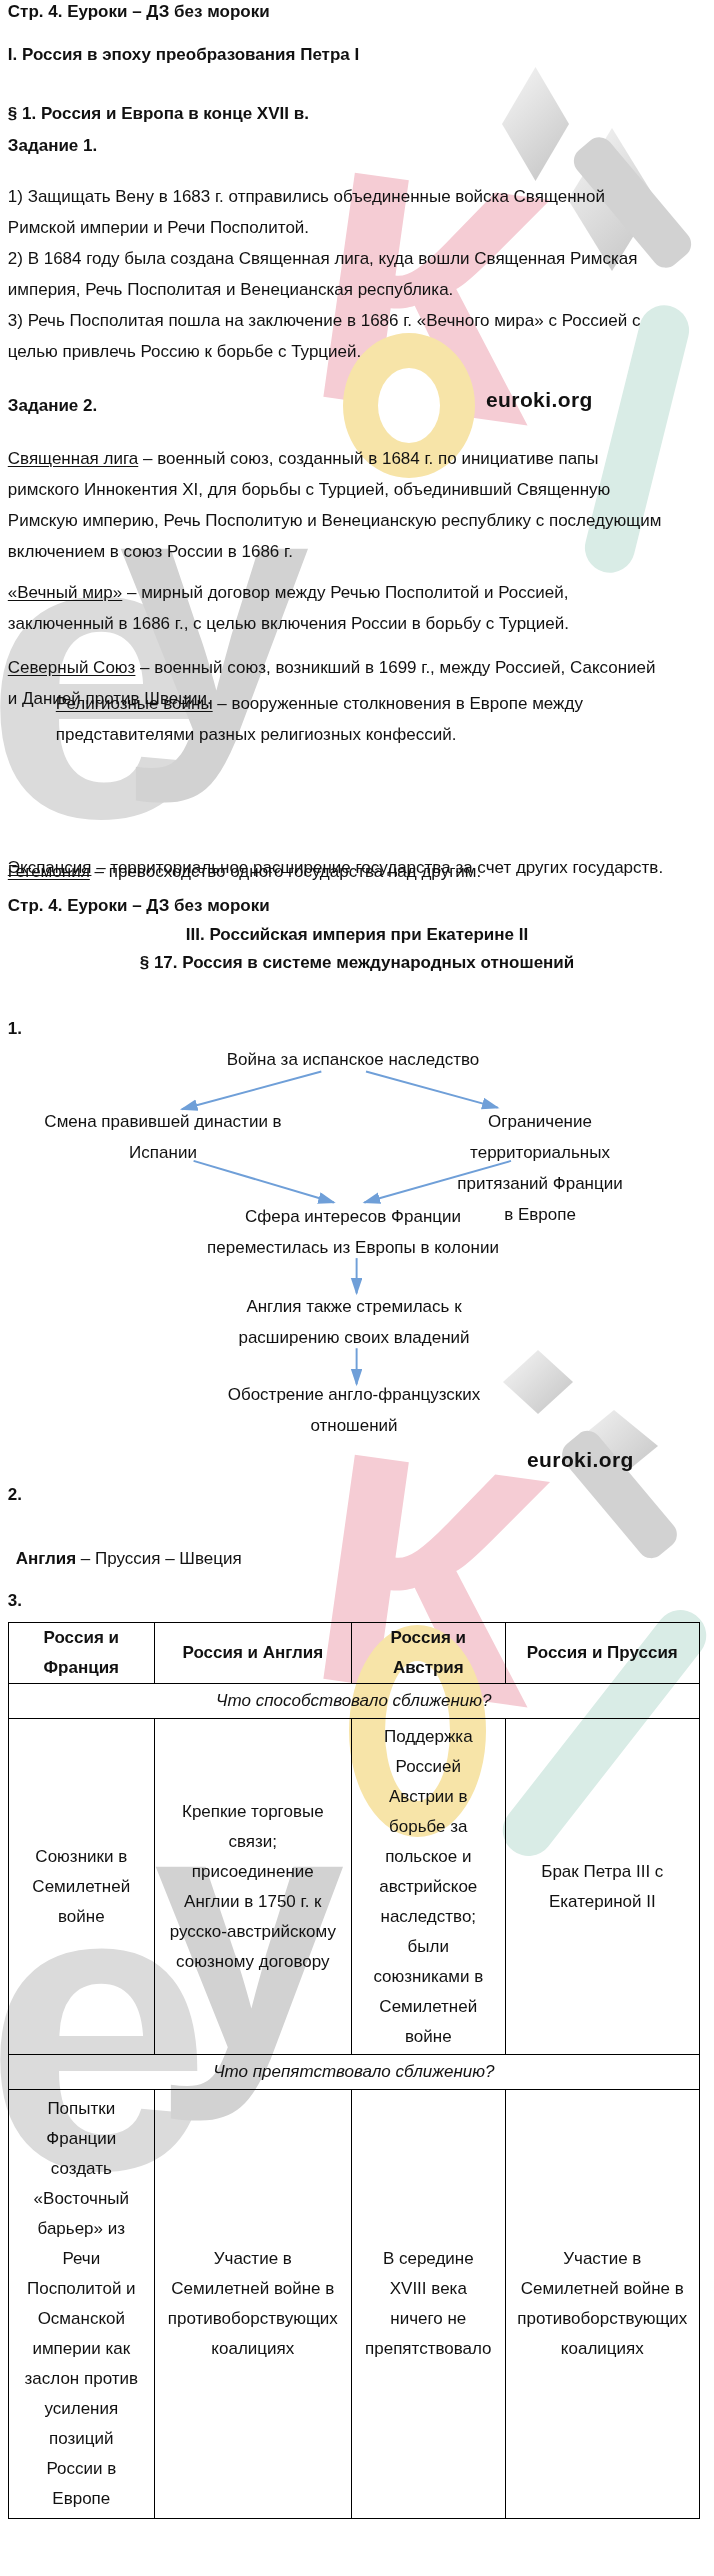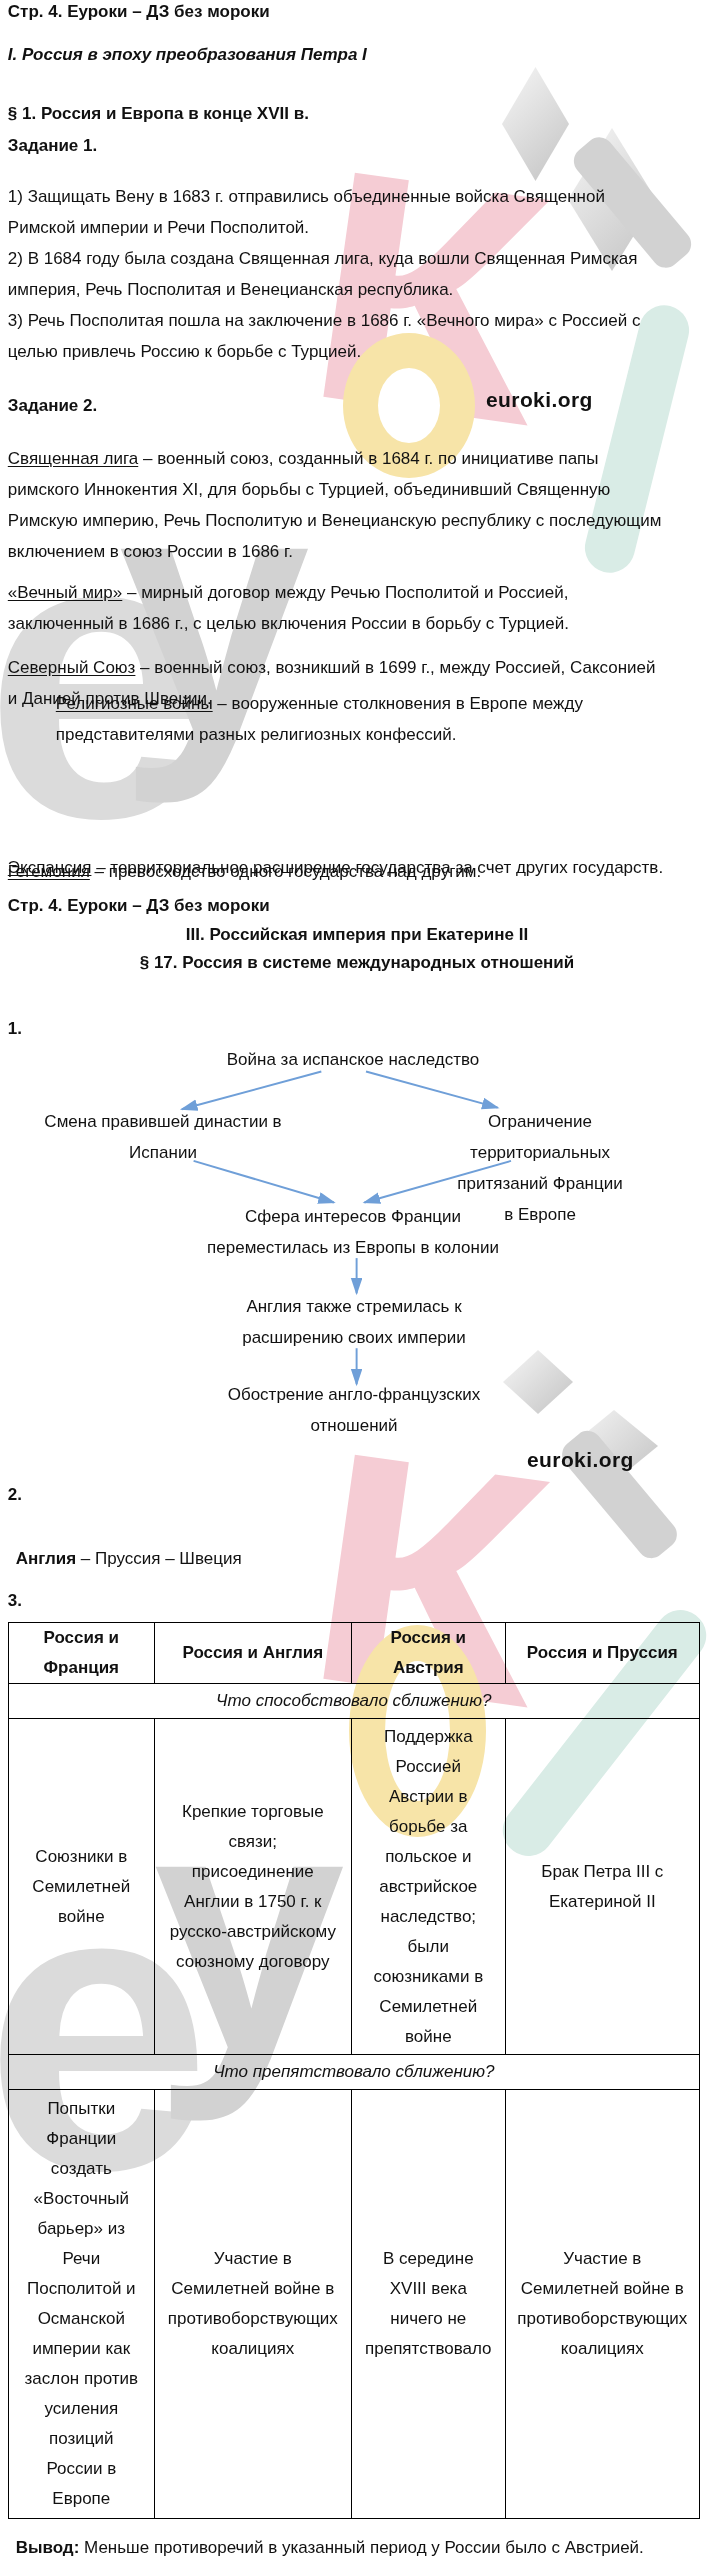--- a/index.html
+++ b/index.html
@@ -55,21 +55,21 @@
   <div class="wm wm-diamond" style="left:503px;top:1350px;width:70px;height:64px;"></div>
   <div class="wm wm-diamond" style="left:570px;top:1410px;width:88px;height:72px;"></div>
   <div class="wm wm-bar" style="left:598px;top:1422px;width:43px;height:145px;transform:rotate(-40deg);"></div>
   <div class="wm wm-k" style="left:337px;top:1400px;font-size:329px;transform:rotate(8deg) scaleX(1.15);transform-origin:left top;">К</div>
   <div class="wm wm-ring" style="left:349px;top:1625px;width:137px;height:212px;border-width:36px;"></div>
   <div class="wm wm-swoosh" style="left:579px;top:1584px;width:51px;height:298px;transform:rotate(38deg);"></div>
   <div class="wm wm-letter" style="left:-15.7px;top:1823px;font-size:408px;">е</div>
   <div class="wm wm-letter" style="left:153px;top:1757px;font-size:345px;color:var(--wm-gray2,#cccccc);">у</div>
 
   <div class="blk sl b" style="left:7.8px;top:1.6px;">Стр. 4. Еуроки – ДЗ без мороки</div>
-  <div class="blk sl b" style="left:7.8px;top:45px;font-style:italic;">I. Россия в эпоху преобразования Петра I</div>
+  <div class="blk sl b" style="left:7.8px;top:45px;">I. Россия в эпоху преобразования Петра I</div>
   <div class="blk sl b" style="left:7.8px;top:104px;">§ 1. Россия и Европа в конце XVII в.</div>
   <div class="blk sl b" style="left:7.8px;top:136px;">Задание 1.</div>
   <div class="blk" style="left:7.8px;top:181px;">1) Защищать Вену в 1683 г. отправились объединенные войска Священной
 Римской империи и Речи Посполитой.
 2) В 1684 году была создана Священная лига, куда вошли Священная Римская
 империя, Речь Посполитая и Венецианская республика.
 3) Речь Посполитая пошла на заключение в 1686 г. «Вечного мира» с Россией с
 целью привлечь Россию к борьбе с Турцией.</div>
   <div class="blk sl b" style="left:7.8px;top:396px;">Задание 2.</div>
   <div class="blk site" style="left:486px;top:389px;">euroki.org</div>
@@ -106,21 +106,21 @@
     <line class="arrow" x1="455" y1="420" x2="455" y2="466" stroke="#6f9fd8" stroke-width="2.5" marker-end="url(#ah)"></line>
   </svg>
   <div class="blk node" style="left:353px;top:1044px;">Война за испанское наследство</div>
   <div class="blk node" style="left:163px;top:1106px;">Смена правившей династии в
 Испании</div>
   <div class="blk node" style="left:540px;top:1106px;">Ограничение территориальных
 притязаний Франции в Европе</div>
   <div class="blk node" style="left:353px;top:1201px;">Сфера интересов Франции
 переместилась из Европы в колонии</div>
   <div class="blk node" style="left:354px;top:1291px;">Англия также стремилась к
-расширению своих империи</div>
+расширению своих владений</div>
   <div class="blk node" style="left:354px;top:1379px;">Обострение англо-французских
 отношений</div>
 
   <div class="blk site" style="left:527px;top:1449px;">euroki.org</div>
   <div class="blk sl b" style="left:7.8px;top:1485px;">2.</div>
   <div class="blk sl" style="left:15.7px;top:1549px;"><span class="b">Англия</span><span> – Пруссия – Швеция</span></div>
   <div class="blk sl b" style="left:7.8px;top:1591px;">3.</div>
 
   <table id="reltable">
     <colgroup>
@@ -192,16 +192,15 @@
 ничего не
 препятствовало</td>
       <td>Участие в
 Семилетней войне в
 противоборствующих
 коалициях</td>
     </tr>
   </tbody>
     </table>
 
-  <div class="blk sl" style="left:15.7px;top:2538px;"><span class="b">Вывод:</span><span> Меньше противоречий в указанный период у России было с Австрией.</span></div>
 
 </div>
 
 
 </body></html>

